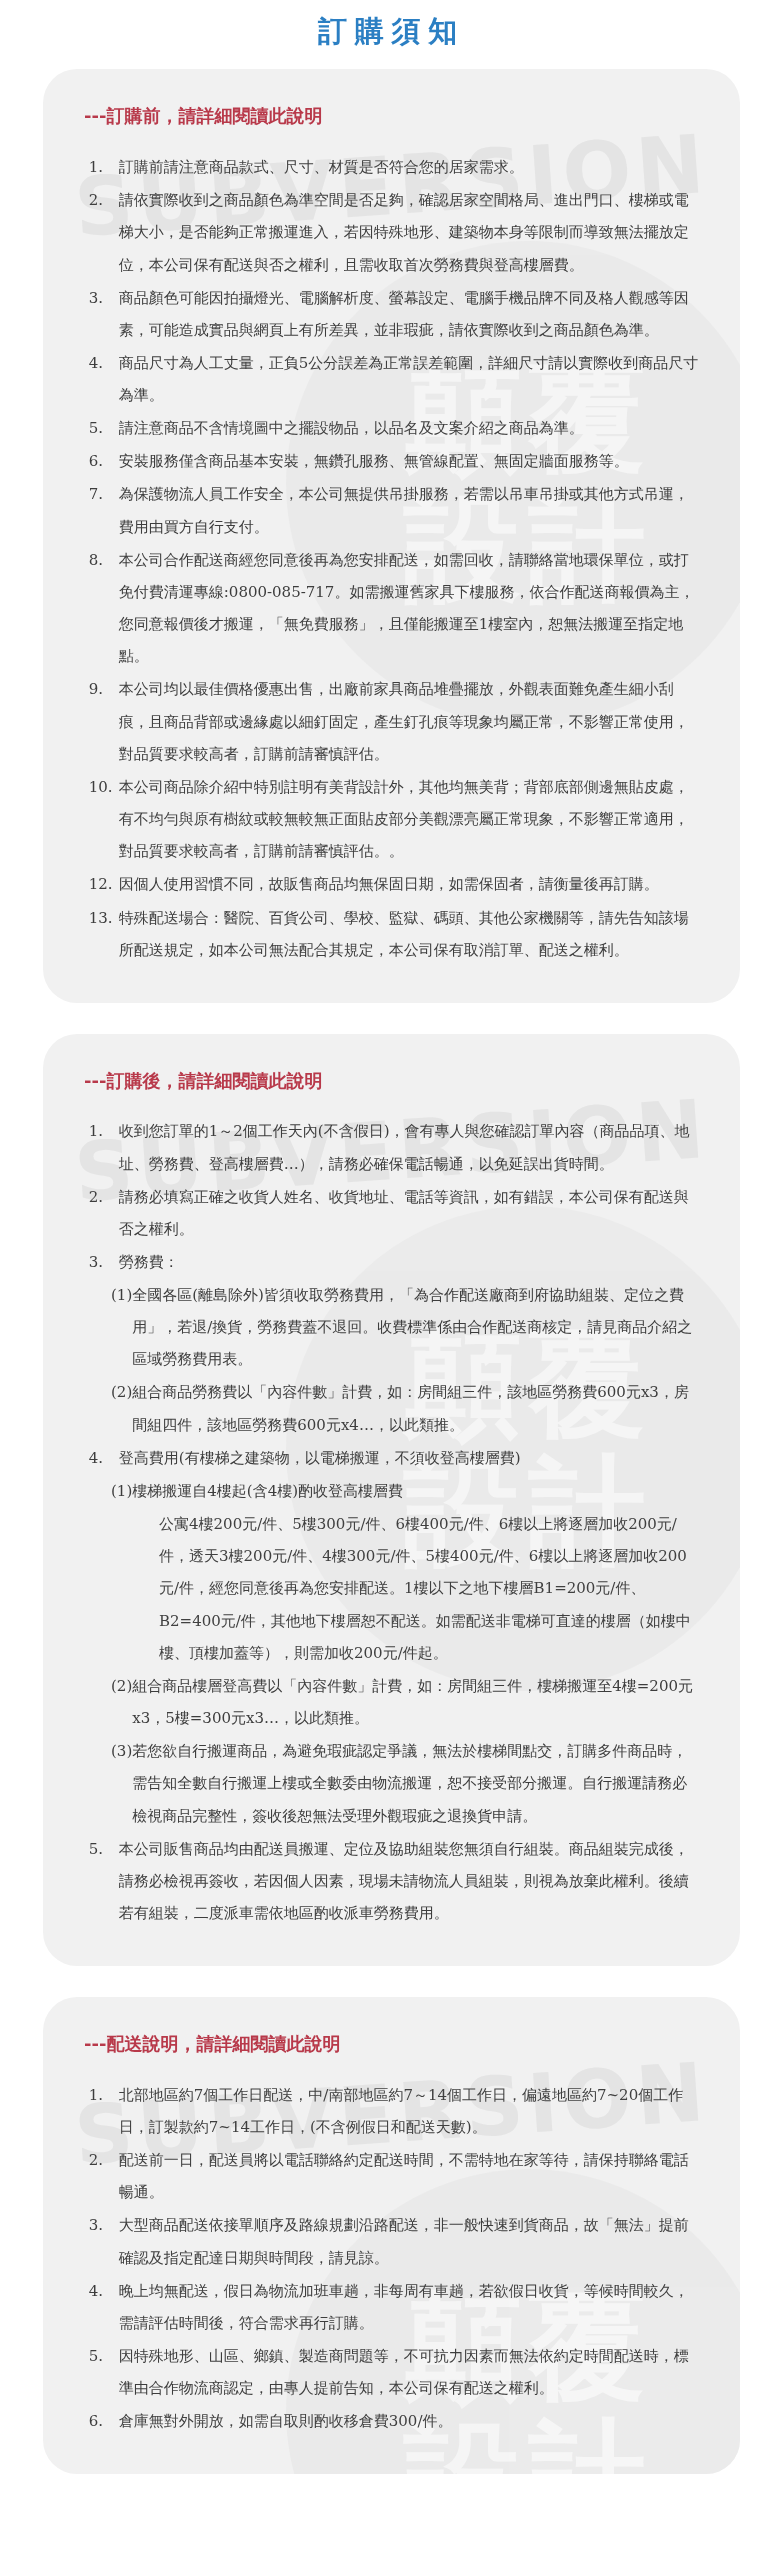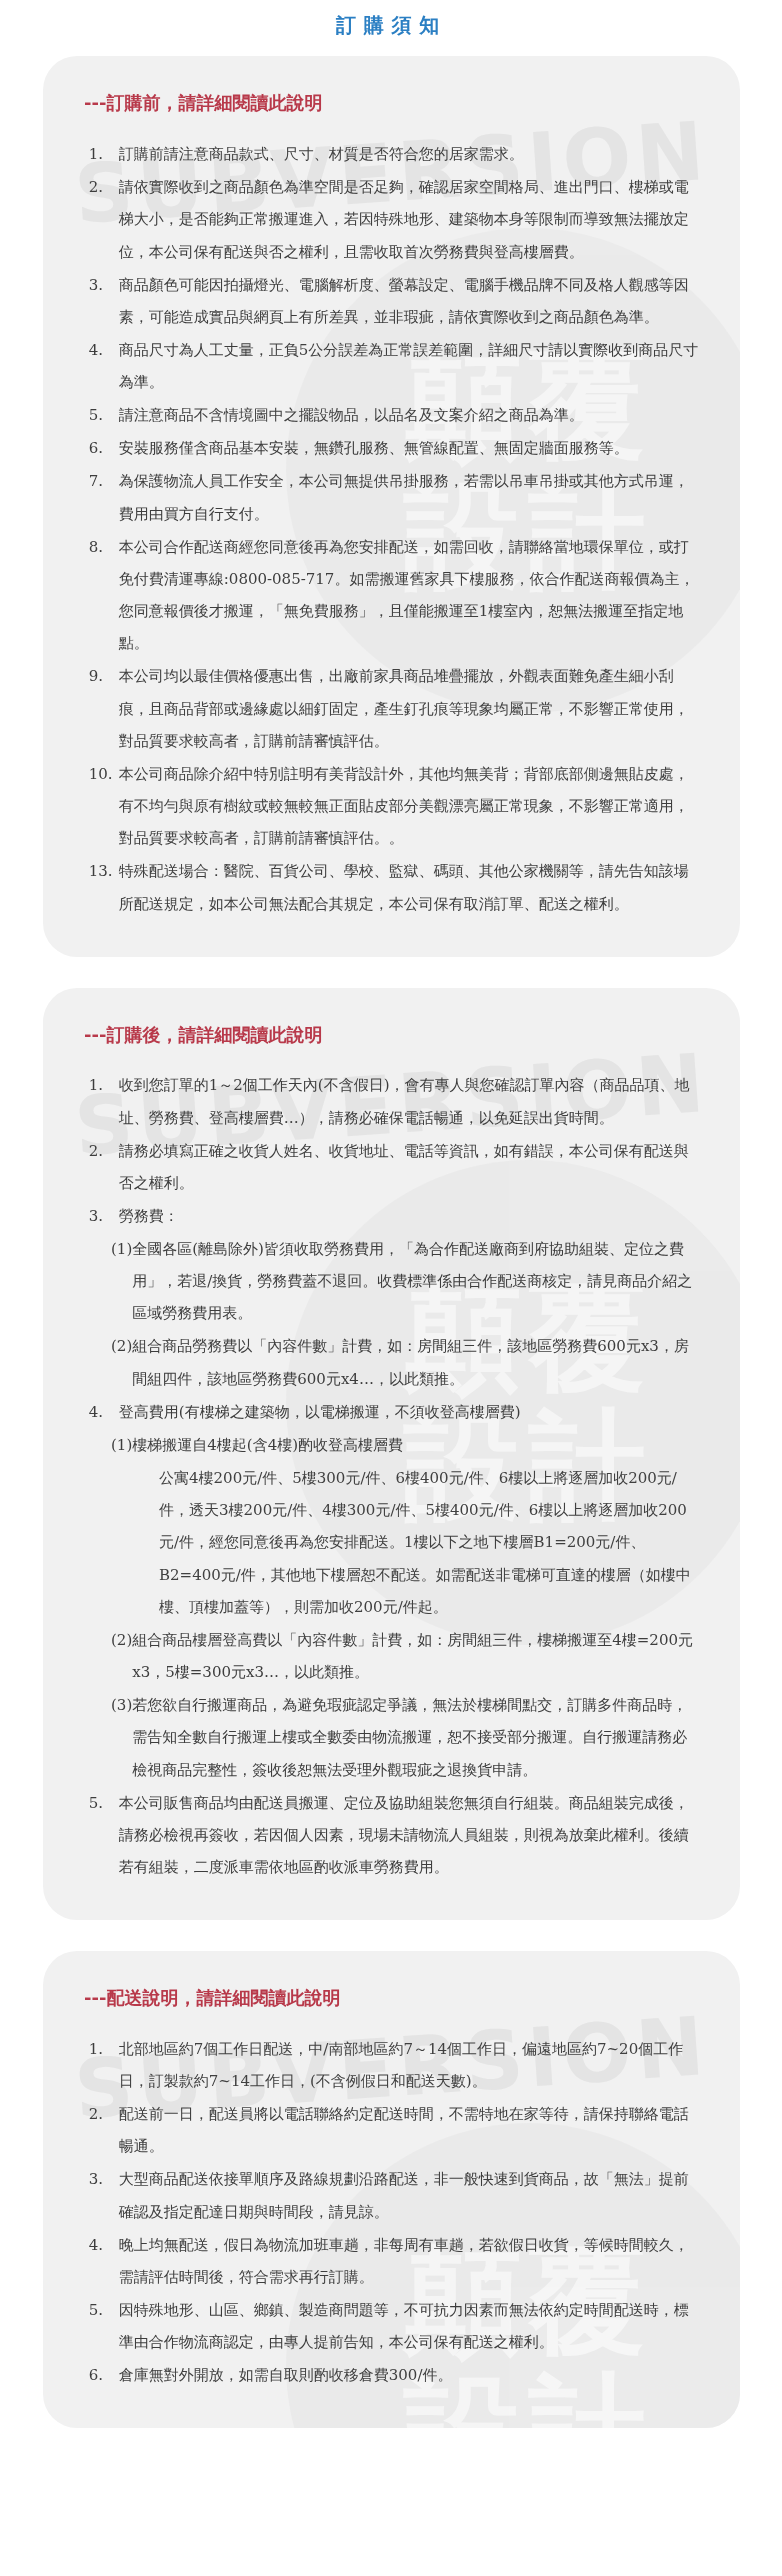--- a/index.html
+++ b/index.html
@@ -7,21 +7,21 @@
     width:783px;
     background:#ffffff;
     font-family:"DejaVu Serif","Liberation Serif",serif;
     color:#3d3d3d;
     -webkit-font-smoothing:antialiased;
   }
   .page{width:783px;padding:7.8px 0 31px;}
   h1.page-title{
     text-align:center;
     color:#2b7fc3;
-    font-size:20px;
+    font-size:29px;
     font-weight:700;
     letter-spacing:7.8px;
     margin:4.7px 0 17px;
   }
   .section-panel{
     position:relative;
     overflow:hidden;
     margin:0 43px 31px;
     background:#f1f1f1;
     border-radius:34px;
@@ -134,20 +134,24 @@
           </div>
           <div class="item indent-0">
             <span class="num">9.</span>
             <span class="content"><span class="seg-b">本公司均以最佳價格優惠出售，出廠前家具商品堆疊擺放，</span><span class="seg-r">外觀表面難免產生細小刮痕</span><span class="seg-b">，且商品</span><span class="seg-r">背部或邊緣處以細釘固定，產生釘孔痕等現象均屬正常</span><span class="seg-b">，不影響正常使用，對品質要求較高者，訂購前請審慎評估。</span></span>
           </div>
           <div class="item indent-0">
             <span class="num">10.</span>
             <span class="content"><span class="seg-b">本公司商品除介紹中特別註明有美背設計外，其他均無美背；</span><span class="seg-r">背部底部側邊無貼皮處，有不均勻與原有樹紋或較無較無正面貼皮部分美觀漂亮屬正常現象</span><span class="seg-b">，不影響正常適用，對品質要求較高者，訂購前請審慎評估。。</span></span>
           </div>
           <div class="item indent-0">
+            <span class="num">12.</span>
+            <span class="content"><span class="seg-b">因個人使用習慣不同，故販售</span><span class="seg-r">商品均無保固日期</span><span class="seg-b">，如需保固者，請衡量後再訂購。</span></span>
+          </div>
+          <div class="item indent-0">
             <span class="num">13.</span>
             <span class="content"><span class="seg-b">特殊配送場合：醫院、百貨公司、學校、監獄、碼頭、其他公家機關等，請先告知該場所配送規定，如本公司無法配合其規定，本公司保有取消訂單、配送之權利。</span></span>
           </div>
         </div>
       </section>
       <section class="section-panel">
         <div class="wm-circle">
           <div class="wm-cjk" style="white-space: pre-line;">顛覆
 設計</div>
         </div>

